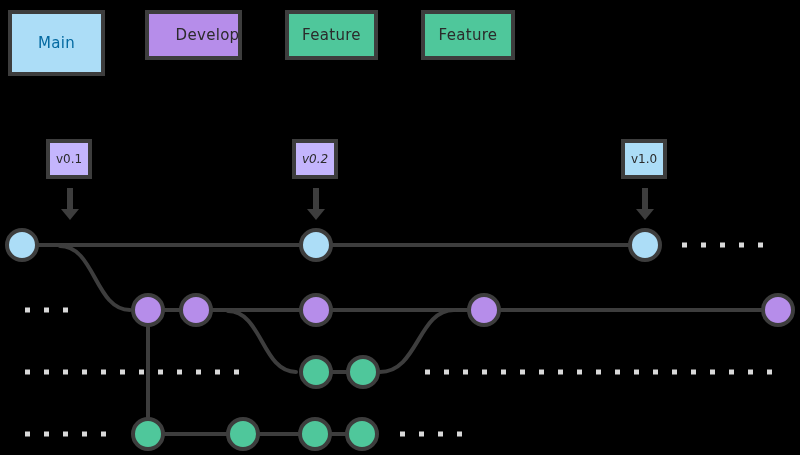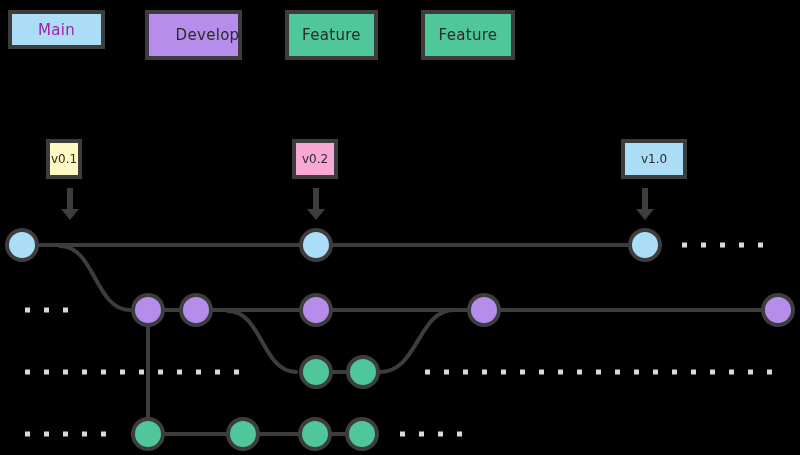--- a/index.html
+++ b/index.html
@@ -44,42 +44,42 @@
     height: 455px;
     overflow: visible;
   }
 </style>
 </head>
 <body>
 
 <div id="stage">
 
   <div id="legend-layer">
-      <div class="legend-box" style="left: 8px; top: 10px; width: 97px; height: 39px; background: rgb(172, 221, 247); border-color: rgb(61, 61, 61); color: #a21caf;">
+      <div class="legend-box" style="left: 8px; top: 10px; width: 97px; height: 66px; background: rgb(172, 221, 247); border-color: rgb(61, 61, 61); color: #0369a1;">
         <span>Main</span>
       </div>
       <div class="legend-box" style="left: 145px; top: 10px; width: 97px; height: 50px; background: rgb(182, 141, 234); border-color: rgb(61, 61, 61); color: rgb(43, 43, 43); padding-left: 28px;">
         <span>Develop</span>
       </div>
       <div class="legend-box" style="left: 285px; top: 10px; width: 93px; height: 50px; background: rgb(79, 199, 155); border-color: rgb(61, 61, 61); color: rgb(43, 43, 43);">
         <span>Feature</span>
       </div>
       <div class="legend-box" style="left: 421px; top: 10px; width: 94px; height: 50px; background: rgb(79, 199, 155); border-color: rgb(61, 61, 61); color: rgb(43, 43, 43);">
         <span>Feature</span>
       </div>
     </div>
 
   <div id="tag-layer">
-      <div class="tag-box" style="left: 46px; top: 139px; width: 36px; height: 40px; background: #fef9c3; border-color: rgb(61, 61, 61); color: rgb(43, 43, 43);">
+      <div class="tag-box" style="left: 46px; top: 139px; width: 46px; height: 40px; background: #c4b5fd; border-color: rgb(61, 61, 61); color: rgb(43, 43, 43);">
         <span>v0.1</span>
       </div>
-      <div class="tag-box" style="left: 292px; top: 139px; width: 46px; height: 40px; background: #f9a8d4; border-color: rgb(61, 61, 61); color: rgb(43, 43, 43);">
+      <div class="tag-box" style="left: 292px; top: 139px; width: 46px; height: 40px; background: #c4b5fd; border-color: rgb(61, 61, 61); color: rgb(43, 43, 43); font-style: italic;">
         <span>v0.2</span>
       </div>
-      <div class="tag-box" style="left: 621px; top: 139px; width: 66px; height: 40px; background: rgb(172, 221, 247); border-color: rgb(61, 61, 61); color: rgb(43, 43, 43);">
+      <div class="tag-box" style="left: 621px; top: 139px; width: 46px; height: 40px; background: rgb(172, 221, 247); border-color: rgb(61, 61, 61); color: rgb(43, 43, 43);">
         <span>v1.0</span>
       </div>
     </div>
 
   <svg class="graph" viewBox="0 0 800 455">
     <g id="arrow-layer">
         <line x1="70" y1="188" x2="70" y2="211" stroke="#3d3d3d" stroke-width="6"></line>
         <polygon points="61,209 79,209 70,220" fill="#3d3d3d"></polygon>
         <line x1="316" y1="188" x2="316" y2="211" stroke="#3d3d3d" stroke-width="6"></line>
         <polygon points="307,209 325,209 316,220" fill="#3d3d3d"></polygon>

